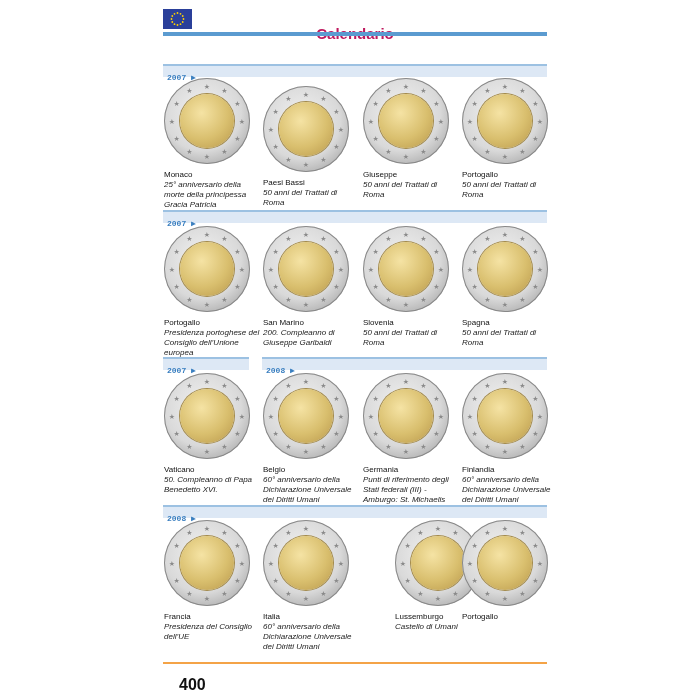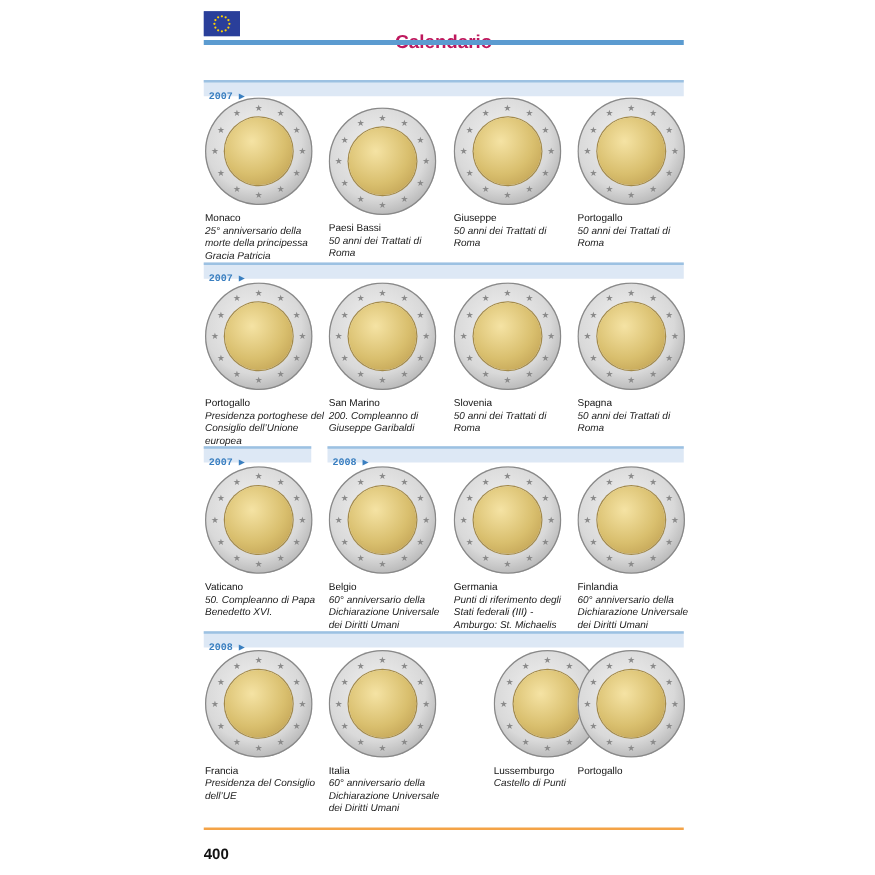--- a/index.html
+++ b/index.html
@@ -2,21 +2,21 @@
 <html><head>
 <meta charset="utf-8">
 <style>
   html, body { margin: 0; padding: 0; background: #ffffff; }
   body { width: 700px; height: 700px; position: relative; overflow: hidden; font-family: "Liberation Sans", sans-serif; color: #111; }
   .flag { position: absolute; left: 163px; top: 9px; width: 29px; height: 20px; background: #2a3f9a; }
   .flag svg { display: block; }
   .title { position: absolute; left: 163px; width: 384px; top: 25px; text-align: center; font-size: 15px; font-weight: bold; color: #be185d; }
   .top-rule { position: absolute; left: 163px; width: 384px; top: 32px; height: 4px; background: #5b9bd0; }
   .bottom-rule { position: absolute; left: 163px; width: 384px; top: 662px; height: 2px; background: #f4a347; }
-  .page-num { position: absolute; left: 163px; top: 676px; font-size: 12px; font-weight: bold; }
+  .page-num { position: absolute; left: 179px; top: 676px; font-size: 16px; font-weight: bold; }
   .year-band { position: absolute; height: 13px; background: #dde8f5; border-top: 2px solid #9cc1e2; box-sizing: border-box; }
   .year-band span { display: inline-block; font-size: 8px; color: #3a7fc0; font-weight: bold; padding-left: 4px; line-height: 11px; font-family: Liberation Mono, monospace; }
   .cell { position: absolute; width: 96px; }
   .coin { width: 86px; height: 86px; border-radius: 50%; margin-left: 0px; position: relative;
           background: radial-gradient(circle at 45% 40%, #f2f2f2 0%, #d9d9d9 55%, #a8a8a8 85%, #7d7d7d 100%);
           box-shadow: inset 0 0 0 1px #888; }
   .coin .core { position: absolute; left: 16px; top: 16px; width: 54px; height: 54px; border-radius: 50%;
           background: radial-gradient(circle at 40% 35%, #f5e3a4 0%, #d9bf6e 55%, #b8974a 100%);
           box-shadow: 0 0 0 1px #a38a4a; }
   .coin .stars { position: absolute; inset: 0; }
@@ -372,21 +372,21 @@
         <text x="60.5" y="75.81088913245536" text-anchor="middle" font-size="7" fill="#8a8a8a">★</text>
         <text x="43" y="80.5" text-anchor="middle" font-size="7" fill="#8a8a8a">★</text>
         <text x="25.499999999999993" y="75.81088913245534" text-anchor="middle" font-size="7" fill="#8a8a8a">★</text>
         <text x="12.689110867544652" y="63.000000000000014" text-anchor="middle" font-size="7" fill="#8a8a8a">★</text>
         <text x="8" y="45.50000000000001" text-anchor="middle" font-size="7" fill="#8a8a8a">★</text>
         <text x="12.689110867544649" y="27.999999999999996" text-anchor="middle" font-size="7" fill="#8a8a8a">★</text>
         <text x="25.499999999999986" y="15.189110867544656" text-anchor="middle" font-size="7" fill="#8a8a8a">★</text>
       </svg>
     </div>
   <div class="name">Lussemburgo</div>
-  <div class="desc">Castello di Punti</div>
+  <div class="desc">Castello di Umani</div>
 </div>
 <div class="cell" style="left:462px;top:520px;">
   <div class="coin">
       <div class="core"></div>
       <svg width="86" height="86" class="stars">
         <text x="43" y="10.5" text-anchor="middle" font-size="7" fill="#8a8a8a">★</text>
         <text x="60.5" y="15.189110867544645" text-anchor="middle" font-size="7" fill="#8a8a8a">★</text>
         <text x="73.31088913245534" y="28" text-anchor="middle" font-size="7" fill="#8a8a8a">★</text>
         <text x="78" y="45.5" text-anchor="middle" font-size="7" fill="#8a8a8a">★</text>
         <text x="73.31088913245536" y="62.99999999999999" text-anchor="middle" font-size="7" fill="#8a8a8a">★</text>

